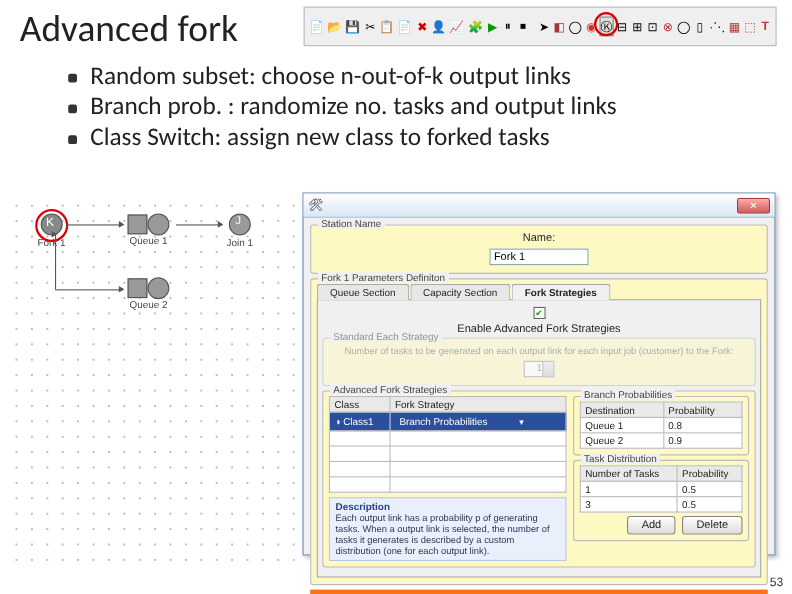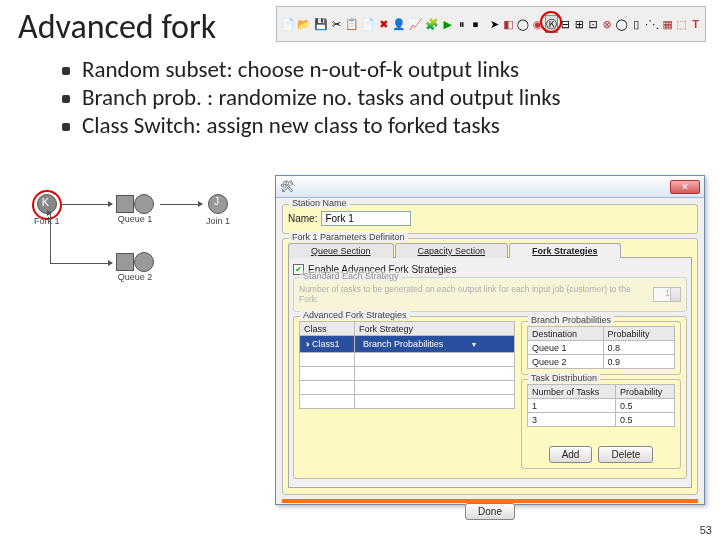--- a/index.html
+++ b/index.html
@@ -125,33 +125,32 @@
     margin: 2px 0 4px;
     padding: 4px 5px 5px;
     position: relative;
     background: #fef9c3;
   }
   .group > .legend {
     position: absolute; top: -7px; left: 6px;
     background: #f0f0f0; padding: 0 3px;
     font-size: 9px; color: #444;
   }
-  .row { display: flex; align-items: center; gap: 4px; margin: 2px 0; }
+  .row { display: flex; align-items: center; gap: 4px; margin: 2px 0; flex-direction: column; }
   input[type=text].fld {
     height: 15px; border: 1px solid #8aa; background: #fff;
     font-size: 10px; padding: 0 3px;
   }
   .tabs { display: flex; gap: 0; margin-bottom: -1px; }
   .tab {
     border: 1px solid #aaa; border-bottom: none;
     background: #e7e7e7;
-    font-size: 9px; padding: 2px 22px;
+    font-size: 9px; padding: 2px 11px;
     border-radius: 3px 3px 0 0;
     margin-right: 1px;
-    text-decoration: underline;
   }
   .tab.active { background: #f0f0f0; font-weight: 600; }
   .checkbox {
     width: 11px; height: 11px; border: 1px solid #666; background: #fff;
     display: inline-flex; align-items: center; justify-content: center;
     font-size: 8px; color: #0a0;
   }
   .spin {
     width: 28px; height: 15px; border: 1px solid #999; background: #fff;
     font-size: 9px; text-align: right; padding-right: 10px; position: relative;
@@ -179,21 +178,21 @@
     position: relative;
   }
   .combo::after {
     content: "▾"; position: absolute; right: 2px; color: #fff; font-size: 8px;
   }
   .btn {
     border: 1px solid #888; background: linear-gradient(#fefefe,#ddd);
     border-radius: 3px; padding: 2px 12px; font-size: 10px;
     cursor: pointer;
   }
-  .btn-row { display: flex; justify-content: center; gap: 6px; margin-top: 19px; }
+  .btn-row { display: flex; justify-content: flex-end; gap: 6px; margin-top: 3px; }
   .desc {
     background: #eaf0fb; border: 1px solid #b9c9e2;
     padding: 3px 5px; font-size: 8.5px; color: #335;
   }
   .desc .hd { color: #224488; font-weight: 600; font-size: 9px; }
   .done-bar { text-align: center; padding: 3px 0; border-top: 4px solid #f97316; }
   .page-num {
     position: absolute; bottom: 4px; right: 8px;
     font-size: 11px; color: #333;
   }
@@ -348,20 +347,24 @@
                 <tr>
                       <td>&nbsp;</td>
                       <td></td>
                     </tr>
                 <tr>
                       <td>&nbsp;</td>
                       <td></td>
                     </tr>
               </tbody>
                 </table>
+              <div class="desc" style="margin-top:4px">
+                <div class="hd">Description</div>
+                <div>Each output link has a probability p of generating tasks. When a output link is selected, the number of tasks it generates is described by a custom distribution (one for each output link).</div>
+              </div>
             </div>
             <div>
               <div class="group" style="margin-top:0">
                 <div class="legend">Branch Probabilities</div>
                 <table class="tbl">
                   <tbody>
                       <tr>
                     <th>Destination</th>
                     <th>Probability</th>
                   </tr>

